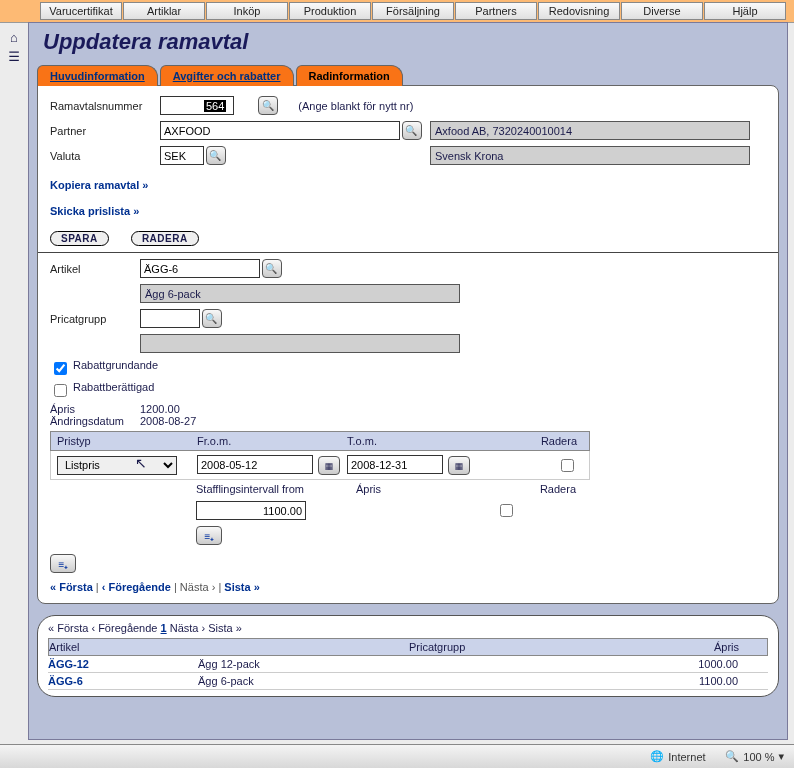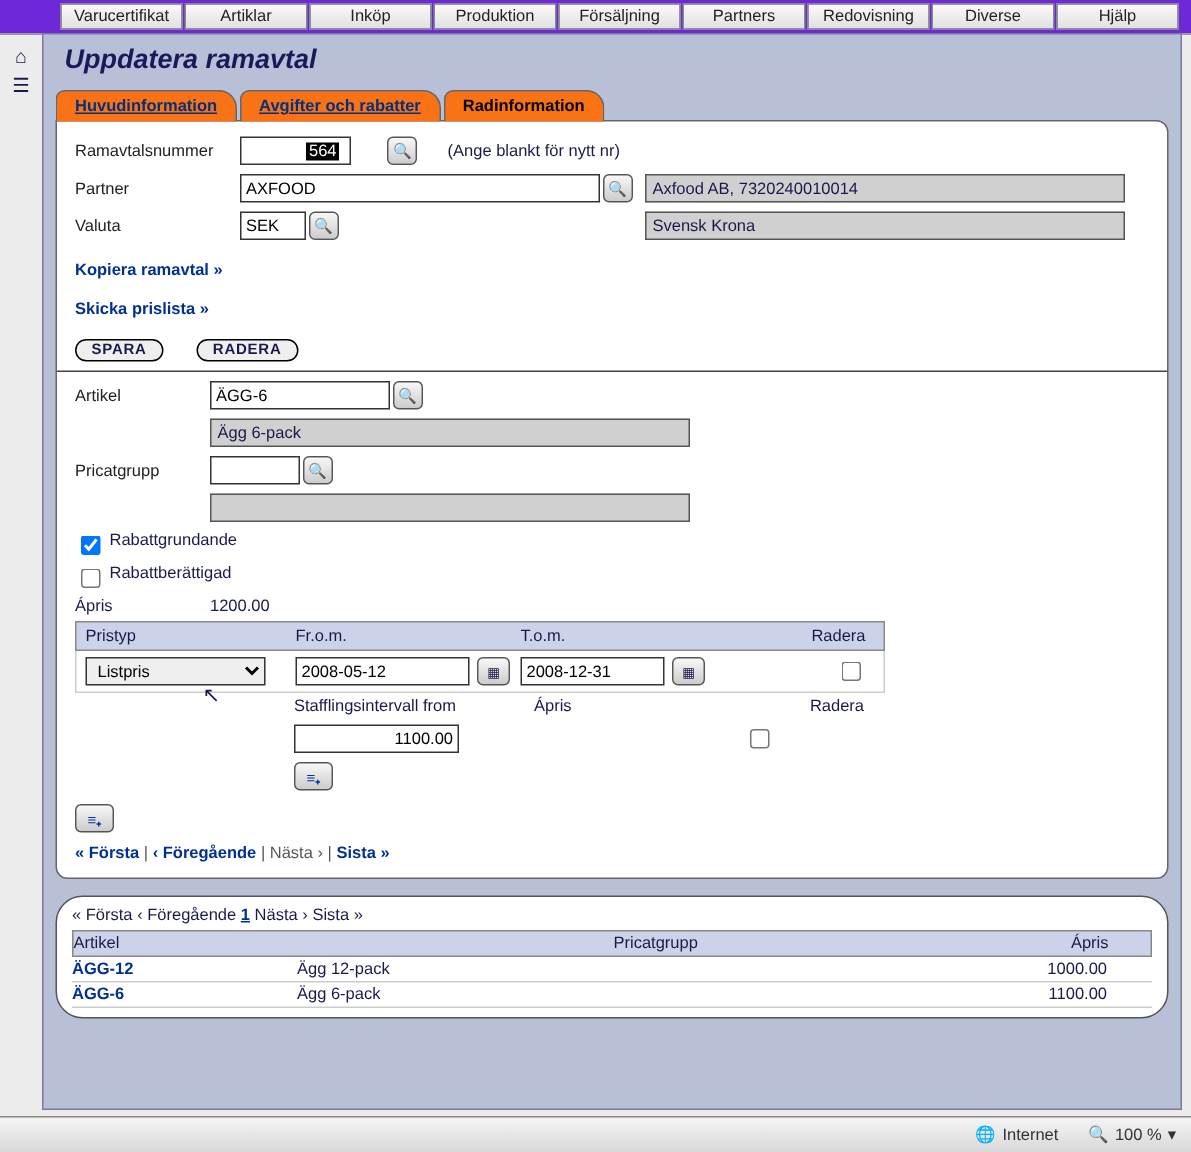--- a/index.html
+++ b/index.html
@@ -8,21 +8,21 @@
     font-family: Verdana, Arial, sans-serif;
     font-size: 11px;
     background: #ececec;
     width: 794px;
     height: 768px;
     overflow: hidden;
     color: #1a1a4a;
   }
   .menubar {
     display: flex;
-    background: #6d28d9;
+    background: #fdba74;
     padding: 2px 0 2px 40px;
     border-bottom: 1px solid #999;
   }
   .menubar .menu-item {
     width: 82px;
     height: 18px;
     line-height: 16px;
     text-align: center;
     background: linear-gradient(#fafafa, #e0e0e0);
     border: 1px solid #888;
@@ -43,21 +43,21 @@
     top: 22px;
     right: 6px;
     bottom: 28px;
     background: #b8c0d8;
     border: 1px solid #7a7a9a;
     padding: 6px 8px;
     overflow: hidden;
   }
   h1.title {
     margin: 0 0 10px 6px;
-    font-size: 18px;
+    font-size: 22px;
     font-weight: bold;
     color: #1a1a5a;
     font-style: italic;
   }
   .tabs {
     display: flex;
     position: relative;
     z-index: 2;
   }
   .tab {
@@ -292,20 +292,24 @@
       <span>Rabattgrundande</span>
     </div>
     <div class="checkbox-row">
       <input type="checkbox" style="">
       <span>Rabattberättigad</span>
     </div>
     <div style="display:flex;margin-top:2px;">
       <span style="width:90px">Ápris</span>
       <span>1200.00</span>
     </div>
+    <div style="display:flex;">
+      <span style="width:90px">Ändringsdatum</span>
+      <span>2008-08-27</span>
+    </div>
 
     <div style="margin-top:4px;width:540px;">
       <div class="subgrid-header">
         <span>Pristyp</span>
         <span>Fr.o.m.</span>
         <span>T.o.m.</span>
         <span style="text-align:right">Radera</span>
       </div>
       <div class="subgrid-row">
         <span><select style="width:120px"><option>Listpris</option></select></span>

